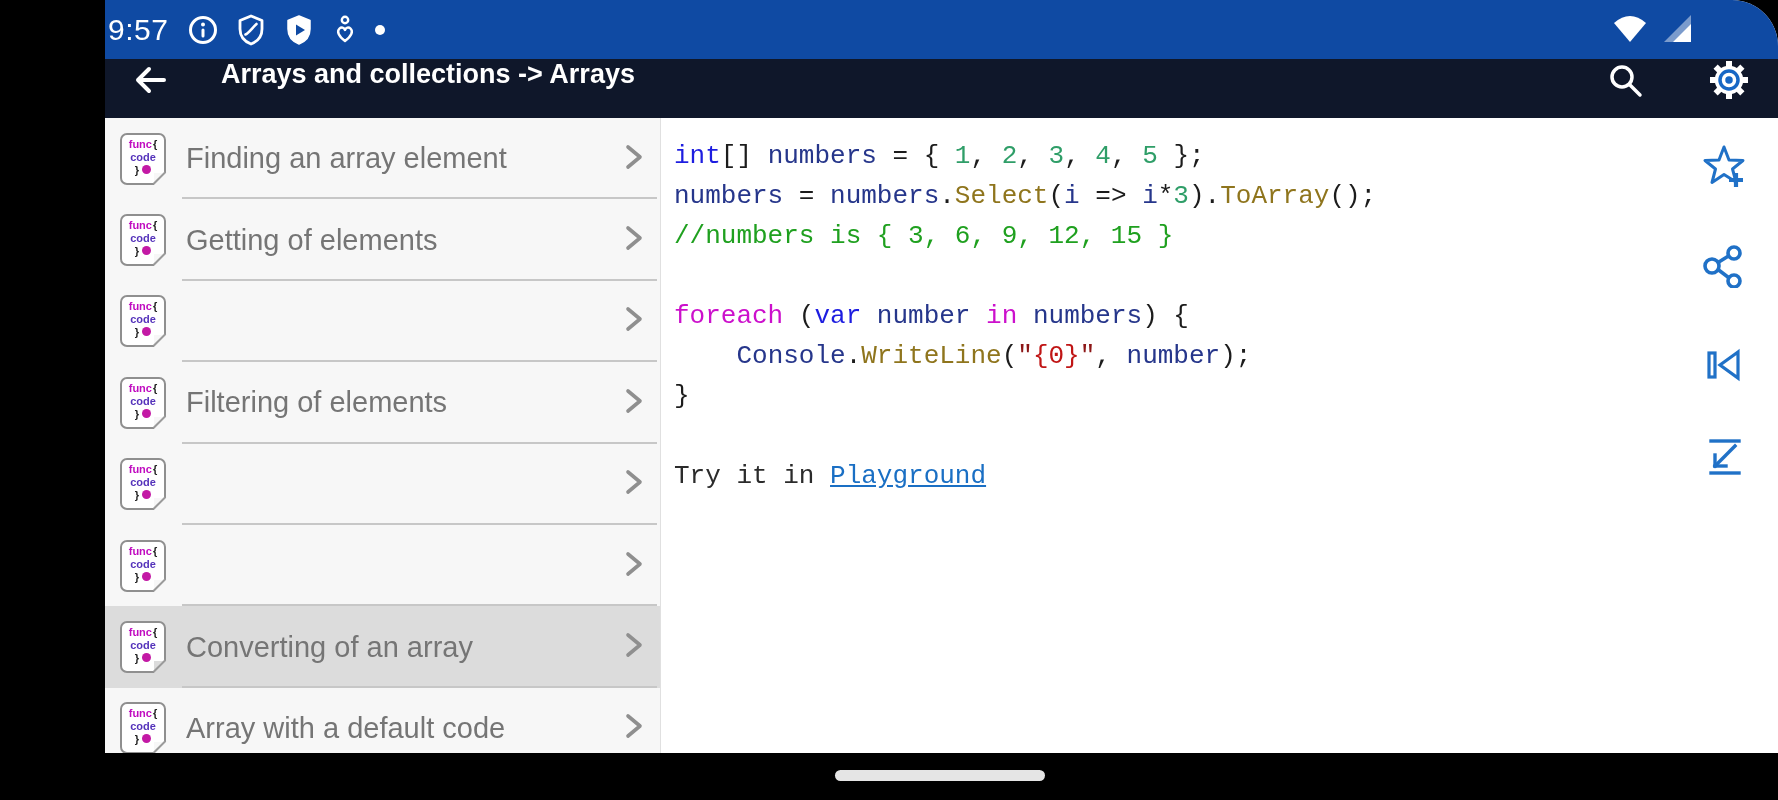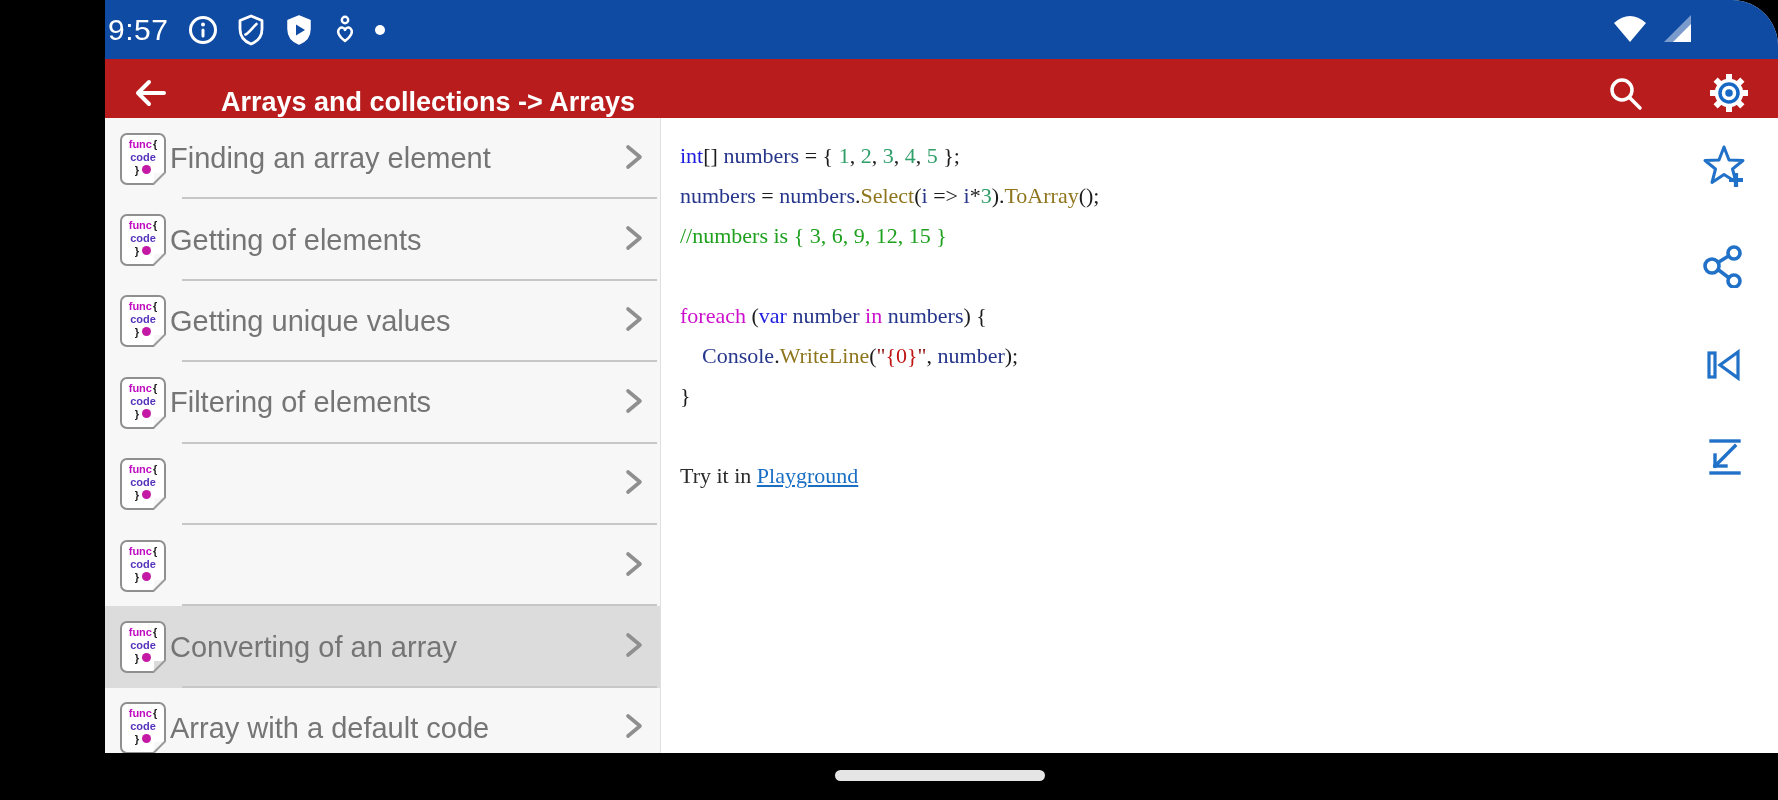--- a/index.html
+++ b/index.html
@@ -16,55 +16,55 @@
   .status-bar{
     height:59px;background:#0f4aa3;display:flex;align-items:center;
     color:#fff;flex:none;
   }
   .status-time{font-size:30px;padding-left:3px;letter-spacing:.5px;}
   .status-icons{display:flex;align-items:center;gap:14px;margin-left:18px;}
   .status-icons svg{display:block;}
   .status-right{margin-left:auto;display:flex;align-items:center;gap:10px;padding-right:84px;}
   
   .app-bar{
-    height:59px;background:#b91c1c;display:flex;align-items:flex-end;flex:none;color:#fff;
+    height:59px;background:#0f172a;display:flex;align-items:flex-start;flex:none;color:#fff;
   }
   .iconbtn{width:46px;height:46px;display:flex;align-items:center;justify-content:center;flex:none;}
   .back-btn{margin-left:22px;}
   .app-title{font-size:27px;font-weight:bold;margin-left:48px;white-space:nowrap;}
   .appbar-right{margin-left:auto;display:flex;align-items:center;gap:58px;margin-right:26px;}
   
-  .content{flex:1;display:flex;min-height:0;gap:6px;}
+  .content{flex:1;display:flex;min-height:0;}
   .sidebar{width:555px;flex:none;background:#f7f7f7;border-right:1px solid #e0e0e0;overflow:hidden;}
   .row{
     --rowbg:#f7f7f7;
     height:81.4px;display:flex;align-items:center;position:relative;background:var(--rowbg);
   }
   .row.selected{--rowbg:#dcdcdc;background:#dcdcdc;}
   .row::after{
     content:'';position:absolute;left:77px;right:3px;bottom:0;height:2px;background:#c7c7c7;
   }
   .doc-icon{
     position:relative;width:46px;height:52px;margin-left:15px;flex:none;
     background:#fff;border:2px solid #8f8f8f;border-radius:7px;
     font-size:11px;font-weight:bold;line-height:13px;text-align:center;padding-top:3px;box-sizing:border-box;
   }
   .di-1a{color:#c00cc0;} .di-1b{color:#222;margin-left:1px;}
   .di-2{color:#5533bb;display:block;}
   .di-3{color:#222;}
   .di-dot{display:inline-block;width:9px;height:9px;border-radius:50%;background:#c319a5;margin-left:3px;}
   .foldbg{position:absolute;right:-2px;bottom:-2px;width:12px;height:12px;background:var(--rowbg);}
   .fold{position:absolute;width:17px;height:2px;background:#9a9a9a;transform:rotate(-45deg);right:-4px;bottom:4px;}
-  .row-label{margin-left:4px;font-size:29px;color:#757575;white-space:nowrap;}
+  .row-label{margin-left:20px;font-size:29px;color:#757575;white-space:nowrap;}
   .row-chevron{margin-left:auto;margin-right:10px;flex:none;}
   
   .main{flex:1;position:relative;background:#fff;min-width:0;}
   .code-block{
-    padding:18px 0 0 13px;font-family:Liberation Serif, serif;
-    font-size:22px;line-height:40px;white-space:pre;
+    padding:18px 0 0 13px;font-family:Liberation Mono, monospace;
+    font-size:26px;line-height:40px;white-space:pre;
   }
   .code-line{height:40px;}
   .tok-k{color:#1d1de0;} .tok-i{color:#26368b;} .tok-n{color:#2f9e68;}
   .tok-m{color:#8f751d;margin-top:36px;} .tok-c{color:#1fa01f;} .tok-p{color:#1c1c1c;}
   .tok-g{color:#cc10cc;} .tok-q{color:#8c1616;} .tok-s{color:#c01515;}
   .tok-t{color:#2b2b2b;} .tok-a{color:#1a6fc4;text-decoration:underline;cursor:pointer;}
   .action-btn{position:absolute;width:44px;height:44px;right:32px;display:flex;align-items:center;justify-content:center;}
   .act-1{top:29px;} .act-2{top:128px;} .act-3{top:227px;} .act-4{top:318px;}
   
   .nav-bar{position:absolute;left:0;right:0;bottom:0;height:47px;background:#000;}
@@ -195,21 +195,20 @@
     </span>
   </div>
 
   <div class="row">
     <span class="doc-icon">
       <span class="di-1a">func</span><span class="di-1b">{</span>
       <span class="di-2">code</span>
       <span class="di-3">}</span><span class="di-dot"></span>
       <span class="foldbg"></span><span class="fold"></span>
     </span>
-    <span class="row-label">Getting unique values</span>
     <span class="row-chevron">
       <svg width="34" height="34" viewBox="0 0 34 34">
               <path d="M12 7 L24 17 L12 27" fill="none" stroke="#8f8f8f" stroke-width="3.6" stroke-linecap="round" stroke-linejoin="round"></path>
             </svg>
     </span>
   </div>
 
   <div class="row">
     <span class="doc-icon">
       <span class="di-1a">func</span><span class="di-1b">{</span>

